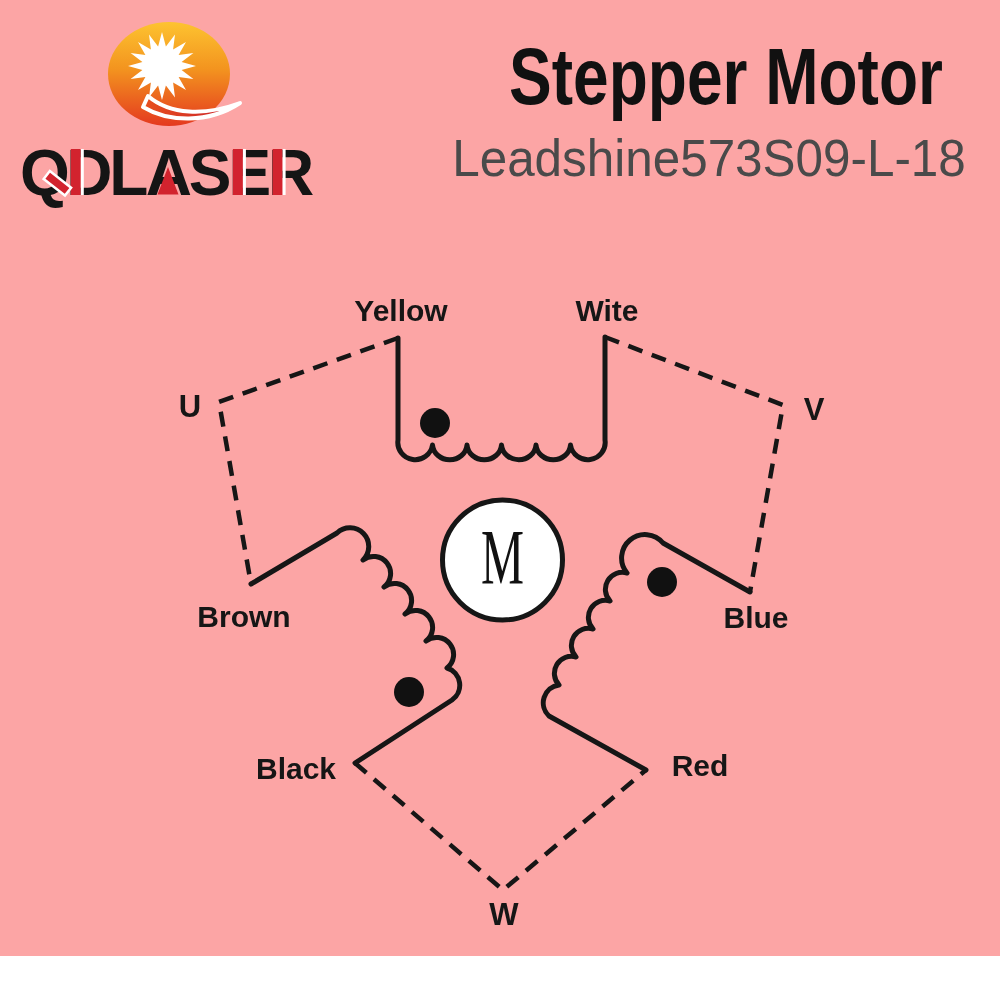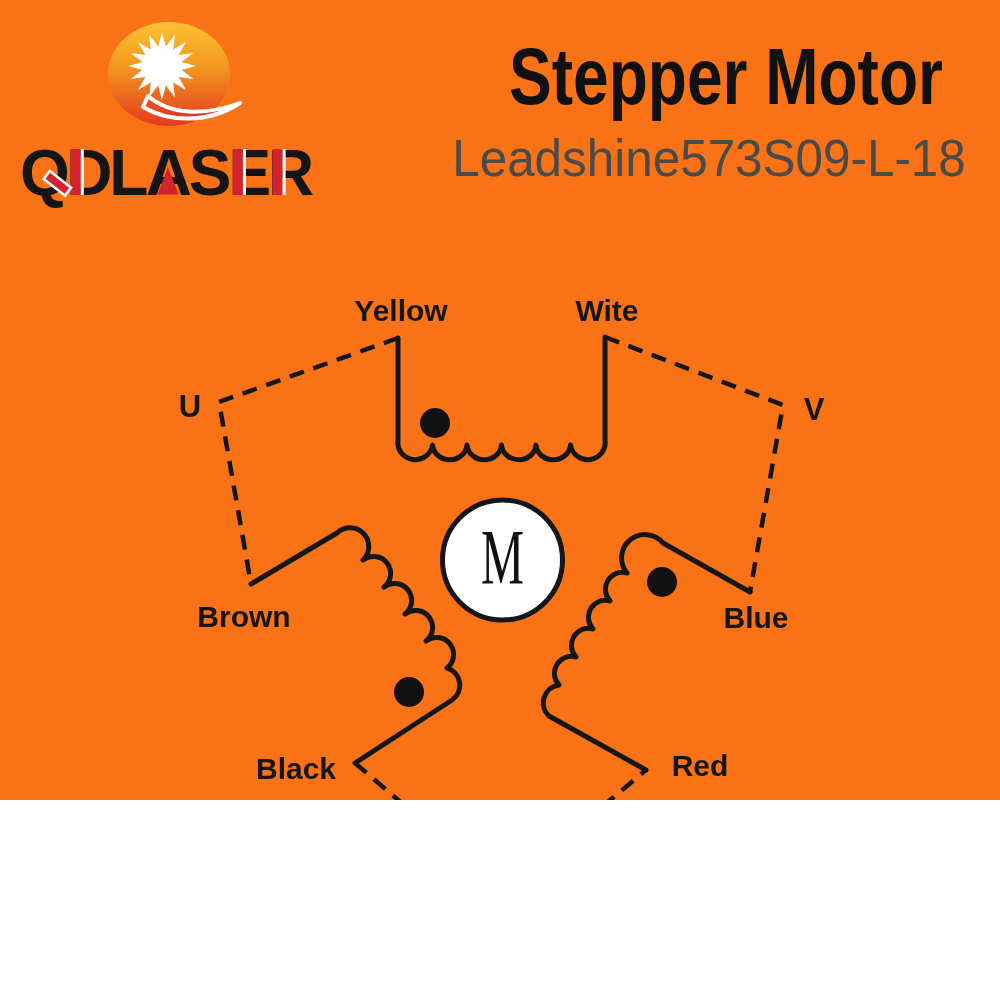--- a/index.html
+++ b/index.html
@@ -1,16 +1,16 @@
 <!DOCTYPE html>
 <html><head>
 <meta charset="utf-8">
 <style>
   html,body{margin:0;padding:0;background:#fff;}
-  #page{position:relative;width:1000px;height:800px;background:#f97316;overflow:hidden;
+  #page{position:relative;width:1000px;height:956px;background:#fca5a5;overflow:hidden;
         font-family:"Liberation Sans",sans-serif;}
   #diagram-svg{position:absolute;left:0;top:0;width:1000px;height:1000px;}
   .title{position:absolute;top:37px;left:726px;transform:translateX(-50%) scaleX(.80);
          transform-origin:center;font:700 80px/1 "Liberation Sans",sans-serif;color:#111;
          white-space:nowrap;}
   .subtitle{position:absolute;top:132px;left:709px;transform:translateX(-50%) scaleX(.95);
          transform-origin:center;font:400 52px/1 "Liberation Sans",sans-serif;color:#4a4a4a;
          white-space:nowrap;}
   .wire-label{font:700 30px "Liberation Sans",sans-serif;fill:#161616;}
   .terminal-label{font:700 31px "Liberation Sans",sans-serif;fill:#161616;}

